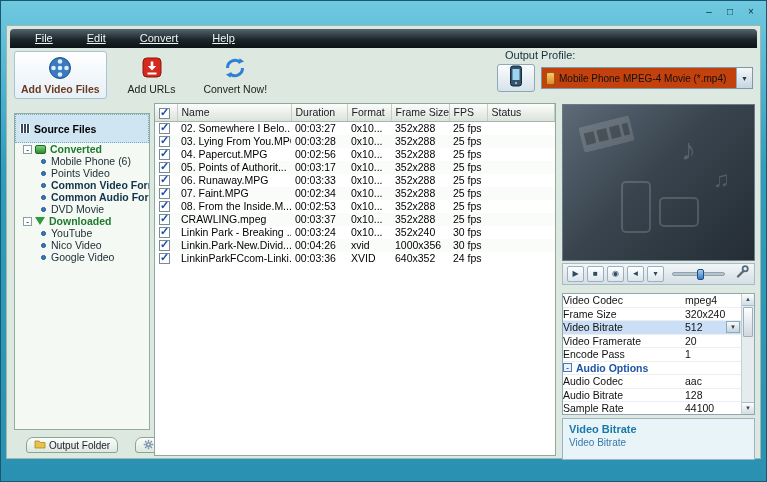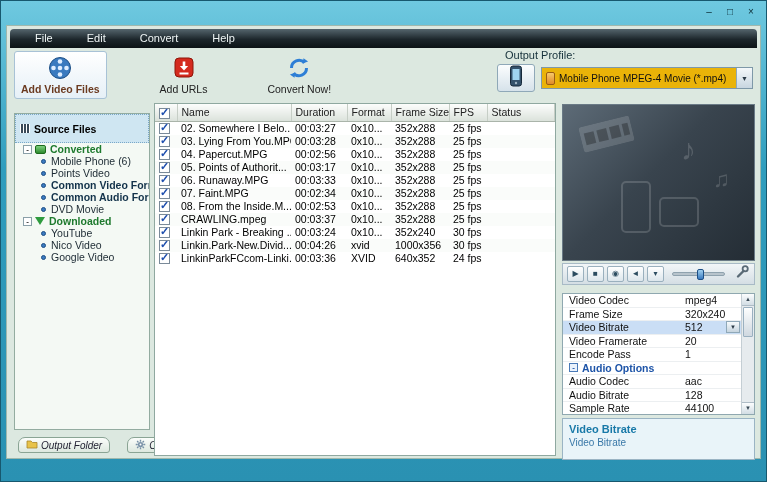--- a/index.html
+++ b/index.html
@@ -16,37 +16,37 @@
   .win-btns { position:absolute; top:4px; right:8px; display:flex; gap:7px; }
   .winbtn { width:14px; height:14px; font-size:10px; line-height:14px; text-align:center; color:#0d2e38; cursor:default; }
 
   .client { position:absolute; top:24px; left:5px; right:5px; bottom:22px;
     background:#dce8e0; border:1px solid #9fb8ad; }
 
   
   .menubar { position:absolute; top:3px; left:3px; right:3px; height:19px;
     background:linear-gradient(180deg,#55656d 0%, var(--menu-dark,#1c262b) 55%, #0c1316 100%);
     border-radius:4px 4px 0 0; display:flex; align-items:center; }
-  .menu-item { color:#eef4f4; font-size:11px; padding:8px 17px; line-height:19px; cursor:default; }
+  .menu-item { color:#eef4f4; font-size:11px; padding:8px 17px; line-height:19px; cursor:default;text-decoration:underline; }
   .menu-item:first-child { margin-left:8px; }
 
   
   .toolbar { position:absolute; top:22px; left:3px; right:3px; height:55px; }
-  .tb-left { position:absolute; left:4px; top:3px; display:flex; align-items:flex-end;gap:32px; }
+  .tb-left { position:absolute; left:4px; top:3px; display:flex; align-items:flex-end; }
   .tb-btn { display:flex; flex-direction:column; align-items:center; gap:2px; padding:3px 6px; margin-right:14px; border:1px solid transparent; border-radius:3px; cursor:default; }
   .tb-btn.selected { border:1px solid #a8c2d6; background:linear-gradient(#ffffff,#e6f0f7); }
   .tb-label { font-size:10.5px; color:#222; white-space:nowrap; }
   .tb-btn.selected .tb-label { color:#6b3a20; font-weight:bold; }
   .tb-icon { height:26px; display:flex; align-items:center; }
 
   .op-block { position:absolute; right:4px; top:1px; width:256px; }
   .op-label { font-size:11px; color:#15303a; margin-bottom:3px;margin-left:8px; }
   .op-row { display:flex; align-items:center; gap:6px; }
   .device-btn { width:38px; height:28px; background:linear-gradient(#fbfdfe,#d6e2ea); border:1px solid #8fa8b8; border-radius:3px; display:flex; align-items:center; justify-content:center; }
-  .op-select { flex:1; height:22px; background:#eab308; border:1px solid #7e98a8; display:flex; align-items:center; padding-left:4px; position:relative; }
+  .op-select { flex:1; height:22px; background:#c2410c; border:1px solid #7e98a8; display:flex; align-items:center; padding-left:4px; position:relative; }
   .op-select .op-text { font-size:10px; color:#111; white-space:nowrap; overflow:hidden; flex:1; }
   .op-devicon { width:9px; height:13px; background:linear-gradient(#f7c96a,#e08a28); border:1px solid #9a5c12; border-radius:2px; margin-right:4px; flex:0 0 auto; }
   .dd-btn { width:16px; height:20px; background:linear-gradient(#f4f8fa,#c8d6e0); border-left:1px solid #8fa8b8; display:flex; align-items:center; justify-content:center; font-size:7px; color:#2a3a46; }
 
   
   .main { position:absolute; top:77px; left:3px; right:3px; bottom:2px; }
 
   
   .sidebar { position:absolute; left:4px; top:10px; width:136px; bottom:26px;
     background:#f4f9f4; border:1px solid #93aca0; overflow:hidden; font-size:10.5px; }
@@ -55,21 +55,21 @@
   .tree-row.group { padding-left:8px; font-weight:bold; color:var(--tree-green,#1e7a2e); }
   .tree-row.child { padding-left:26px; }
   .tree-row.child.bold { font-weight:bold; color:#12324a; }
   .expander { width:9px; height:9px; border:1px solid #8aa0a8; background:#fff; font-size:8px; line-height:7px; text-align:center; color:#333; margin-right:3px; flex:0 0 auto; }
   .bullet { width:5px; height:5px; border-radius:50%; background:#3a7abf; border:1px solid #1d4f86; margin-right:5px; flex:0 0 auto; }
   .film-glyph { width:10px; height:9px; background:#3a4a58; margin-right:4px; flex:0 0 auto;
     background-image:linear-gradient(90deg,#fff 1px,transparent 1px); background-size:3px 100%; }
   .grp-conv { width:11px; height:9px; background:linear-gradient(#7ed07e,#2e8b2e); border:1px solid #1c6b1c; border-radius:2px; margin-right:4px; flex:0 0 auto; }
   .grp-down { width:0; height:0; border-left:5px solid transparent; border-right:5px solid transparent; border-top:8px solid #2e9b3e; margin-right:4px; flex:0 0 auto; }
 
-  .footer-tabs { position:absolute; left:8px; bottom:3px; display:flex; gap:17px;font-style:italic; }
+  .footer-tabs { position:absolute; left:16px; bottom:3px; display:flex; gap:17px; }
   .f-tab { display:flex; align-items:center; gap:3px; height:16px; padding:0 7px; font-size:10px; color:#223;
     background:linear-gradient(#fbfdfb,#dde8df); border:1px solid #8aa494; border-radius:7px 7px 3px 3px; cursor:default; }
 
   
   .filetable { position:absolute; left:144px; top:0; width:402px; bottom:0; background:#fff; border:1px solid #8fa8a0; overflow:hidden; }
   table { border-collapse:collapse; table-layout:fixed; width:100%; font-size:10.5px; }
   thead th { height:17px; background:linear-gradient(#fcfdfc,#dbe2db); border-right:1px solid #c6cec6; border-bottom:1px solid #aab4aa; font-weight:normal; text-align:left; padding:0 4px; color:#222; overflow:hidden; white-space:nowrap; }
   tbody td { height:13px; line-height:13px; padding:0 4px; white-space:nowrap; overflow:hidden; color:#000; }
   tbody tr:nth-child(even) td { background:#fafcfa; }
   .cb { width:11px; height:11px; background:#fff; border:1px solid #7a8a99; display:inline-block; position:relative; vertical-align:middle; }
@@ -85,21 +85,21 @@
     background:linear-gradient(#f2f6f8,#d4dee4); border:1px solid #a8bac6; display:flex; align-items:center; padding:0 4px; gap:3px; }
   .pc-btn { width:17px; height:16px; background:linear-gradient(#ffffff,#dce6ec); border:1px solid #9ab0be; border-radius:2px; font-size:8px; line-height:14px; text-align:center; color:#2c4c60; }
   .vol { position:relative; width:58px; height:4px; background:#b8c4cc; border:1px solid #8fa2ae; border-radius:2px; margin:0 5px; }
   .vol-thumb { position:absolute; top:-4px; width:7px; height:11px; background:linear-gradient(#9fd0f0,#3a7abf); border:1px solid #1d4f86; border-radius:2px; }
   .tool-btn { margin-left:auto; width:18px; height:16px; display:flex; align-items:center; justify-content:center; }
 
   
   .settings { position:absolute; left:2px; right:2px; top:190px; height:122px; background:#fff; border:1px solid #8fa8b0; overflow:hidden; }
   .set-rows { position:absolute; left:0; right:13px; top:0; bottom:0; }
   .set-row { display:flex; align-items:center; height:13.5px; font-size:10.5px; border-bottom:1px solid #eceff1; color:#111; }
-  .set-label { width:118px; padding-left:6px; white-space:nowrap; overflow:hidden; }
+  .set-label { width:118px; white-space:nowrap; overflow:hidden; }
   .set-value { flex:1; padding-left:4px; white-space:nowrap; overflow:hidden; position:relative; }
   .set-row.selected { background:var(--selection-blue,#cadef5); }
   .set-row.section .set-label { width:auto; color:var(--section-blue,#1d54a8); font-weight:bold; display:flex; align-items:center; gap:4px; }
   .sec-box { width:9px; height:9px; border:1px solid #4a7ab8; background:#eaf2fc; font-size:8px; line-height:7px; text-align:center; color:#1d54a8; }
   .val-dd { position:absolute; right:1px; top:0px; width:14px; height:12px; background:linear-gradient(#f6fafc,#c6d4de); border:1px solid #8fa8b8; font-size:6px; line-height:11px; text-align:center; color:#2a3a46; }
   .scrollbar { position:absolute; right:0; top:0; bottom:0; width:13px; background:#e6ebee; border-left:1px solid #c4ced4; }
   .sb-btn { height:12px; background:linear-gradient(#fbfdfe,#d2dde4); border-bottom:1px solid #aebcc6; font-size:6px; text-align:center; line-height:11px; color:#3a4a56; }
   .sb-btn.down { position:absolute; bottom:0; left:0; right:0; border-top:1px solid #aebcc6; border-bottom:none; }
   .sb-thumb { position:absolute; top:13px; left:1px; right:1px; height:30px; background:linear-gradient(#fdfefe,#cfd8e0); border:1px solid #9ab0c0; border-radius:1px; }
 

